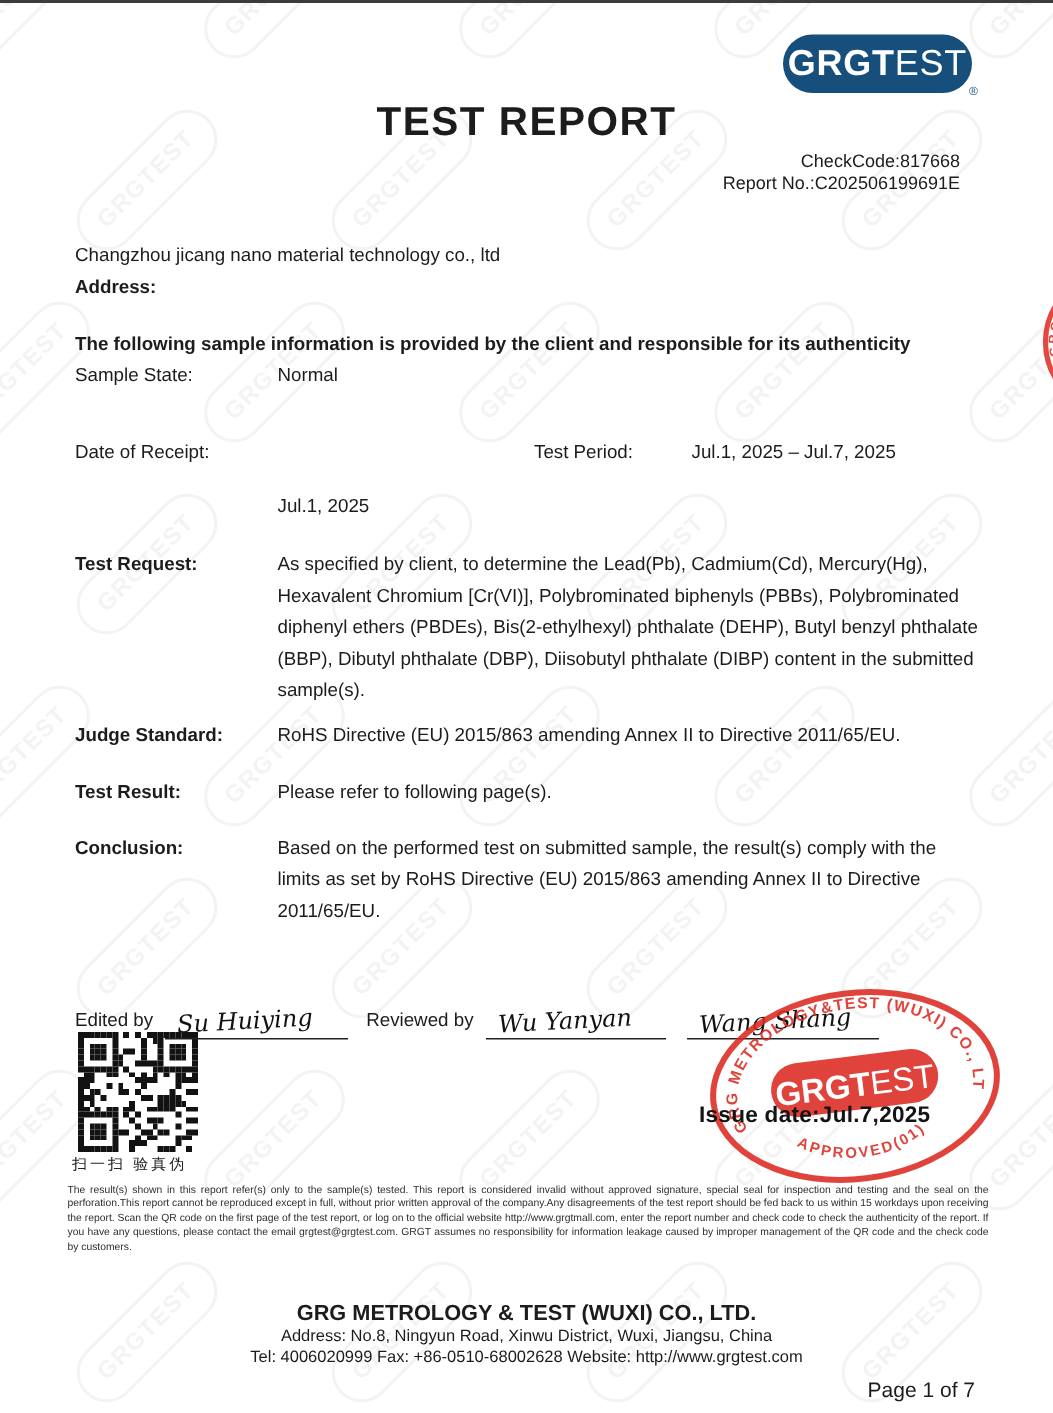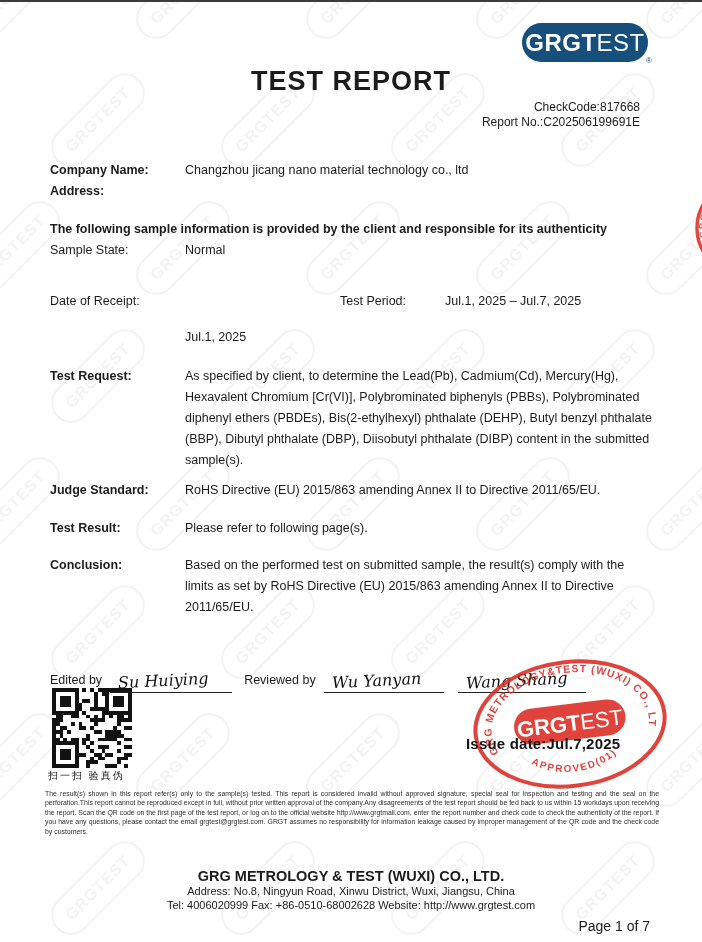--- a/index.html
+++ b/index.html
@@ -26,21 +26,21 @@
   
   .rows{position:absolute;top:160px;left:50px;width:605px;font-size:12.5px;line-height:21px;}
   .row{display:flex;}
   .lbl{width:135px;flex:none;}
   .val{width:470px;}
   .b{font-weight:bold;}
   .sp15{height:17px;} .sp30{height:30px;} .sp18{height:18px;}
   .sp9{height:9px;} .sp17{height:17px;} .sp16{height:16px;} .sp52{height:52px;}
   .notice{font-weight:bold;}
   .dates-row{display:flex;}
-  .dates-row .lbl2{width:105px;flex:none;}
+  .dates-row .lbl2{width:105px;flex:none;margin-left:16px;}
   .dates-row .val2{width:155px;flex:none;margin-top:36px;}
 
   
   .sig-row{display:flex;align-items:flex-end;font-size:12.5px;}
   .sig-group{display:flex;}
   .sig-label{margin-right:8px;padding-bottom:2px;}
   .sig-line{border-bottom:1.3px solid #222;height:22px;position:relative;}
   .sig-line.w1{width:122px;} .sig-line.w2{width:120px;} .sig-line.w3{width:128px;}
   .gap1{width:12px;} .gap2{width:14px;}
   .handwriting{position:absolute;left:8px;bottom:1px;white-space:nowrap;
@@ -121,21 +121,20 @@
 
   <div class="title">TEST REPORT</div>
 
   <div class="meta">
     <div><span>CheckCode:</span><span>817668</span></div>
     <div><span>Report No.:</span><span>C202506199691E</span></div>
   </div>
 
   <div class="rows content">
     <div class="row">
-      <div class="lbl b">Company Name:</div>
       <div class="val">Changzhou jicang nano material technology co., ltd</div>
     </div>
     <div class="row">
       <div class="lbl b">Address:</div>
     </div>
     <div class="sp15"></div>
     <div class="notice">The following sample information is provided by the client and responsible for its authenticity</div>
     <div class="row">
       <div class="lbl">Sample State:</div>
       <div class="val">Normal</div>

